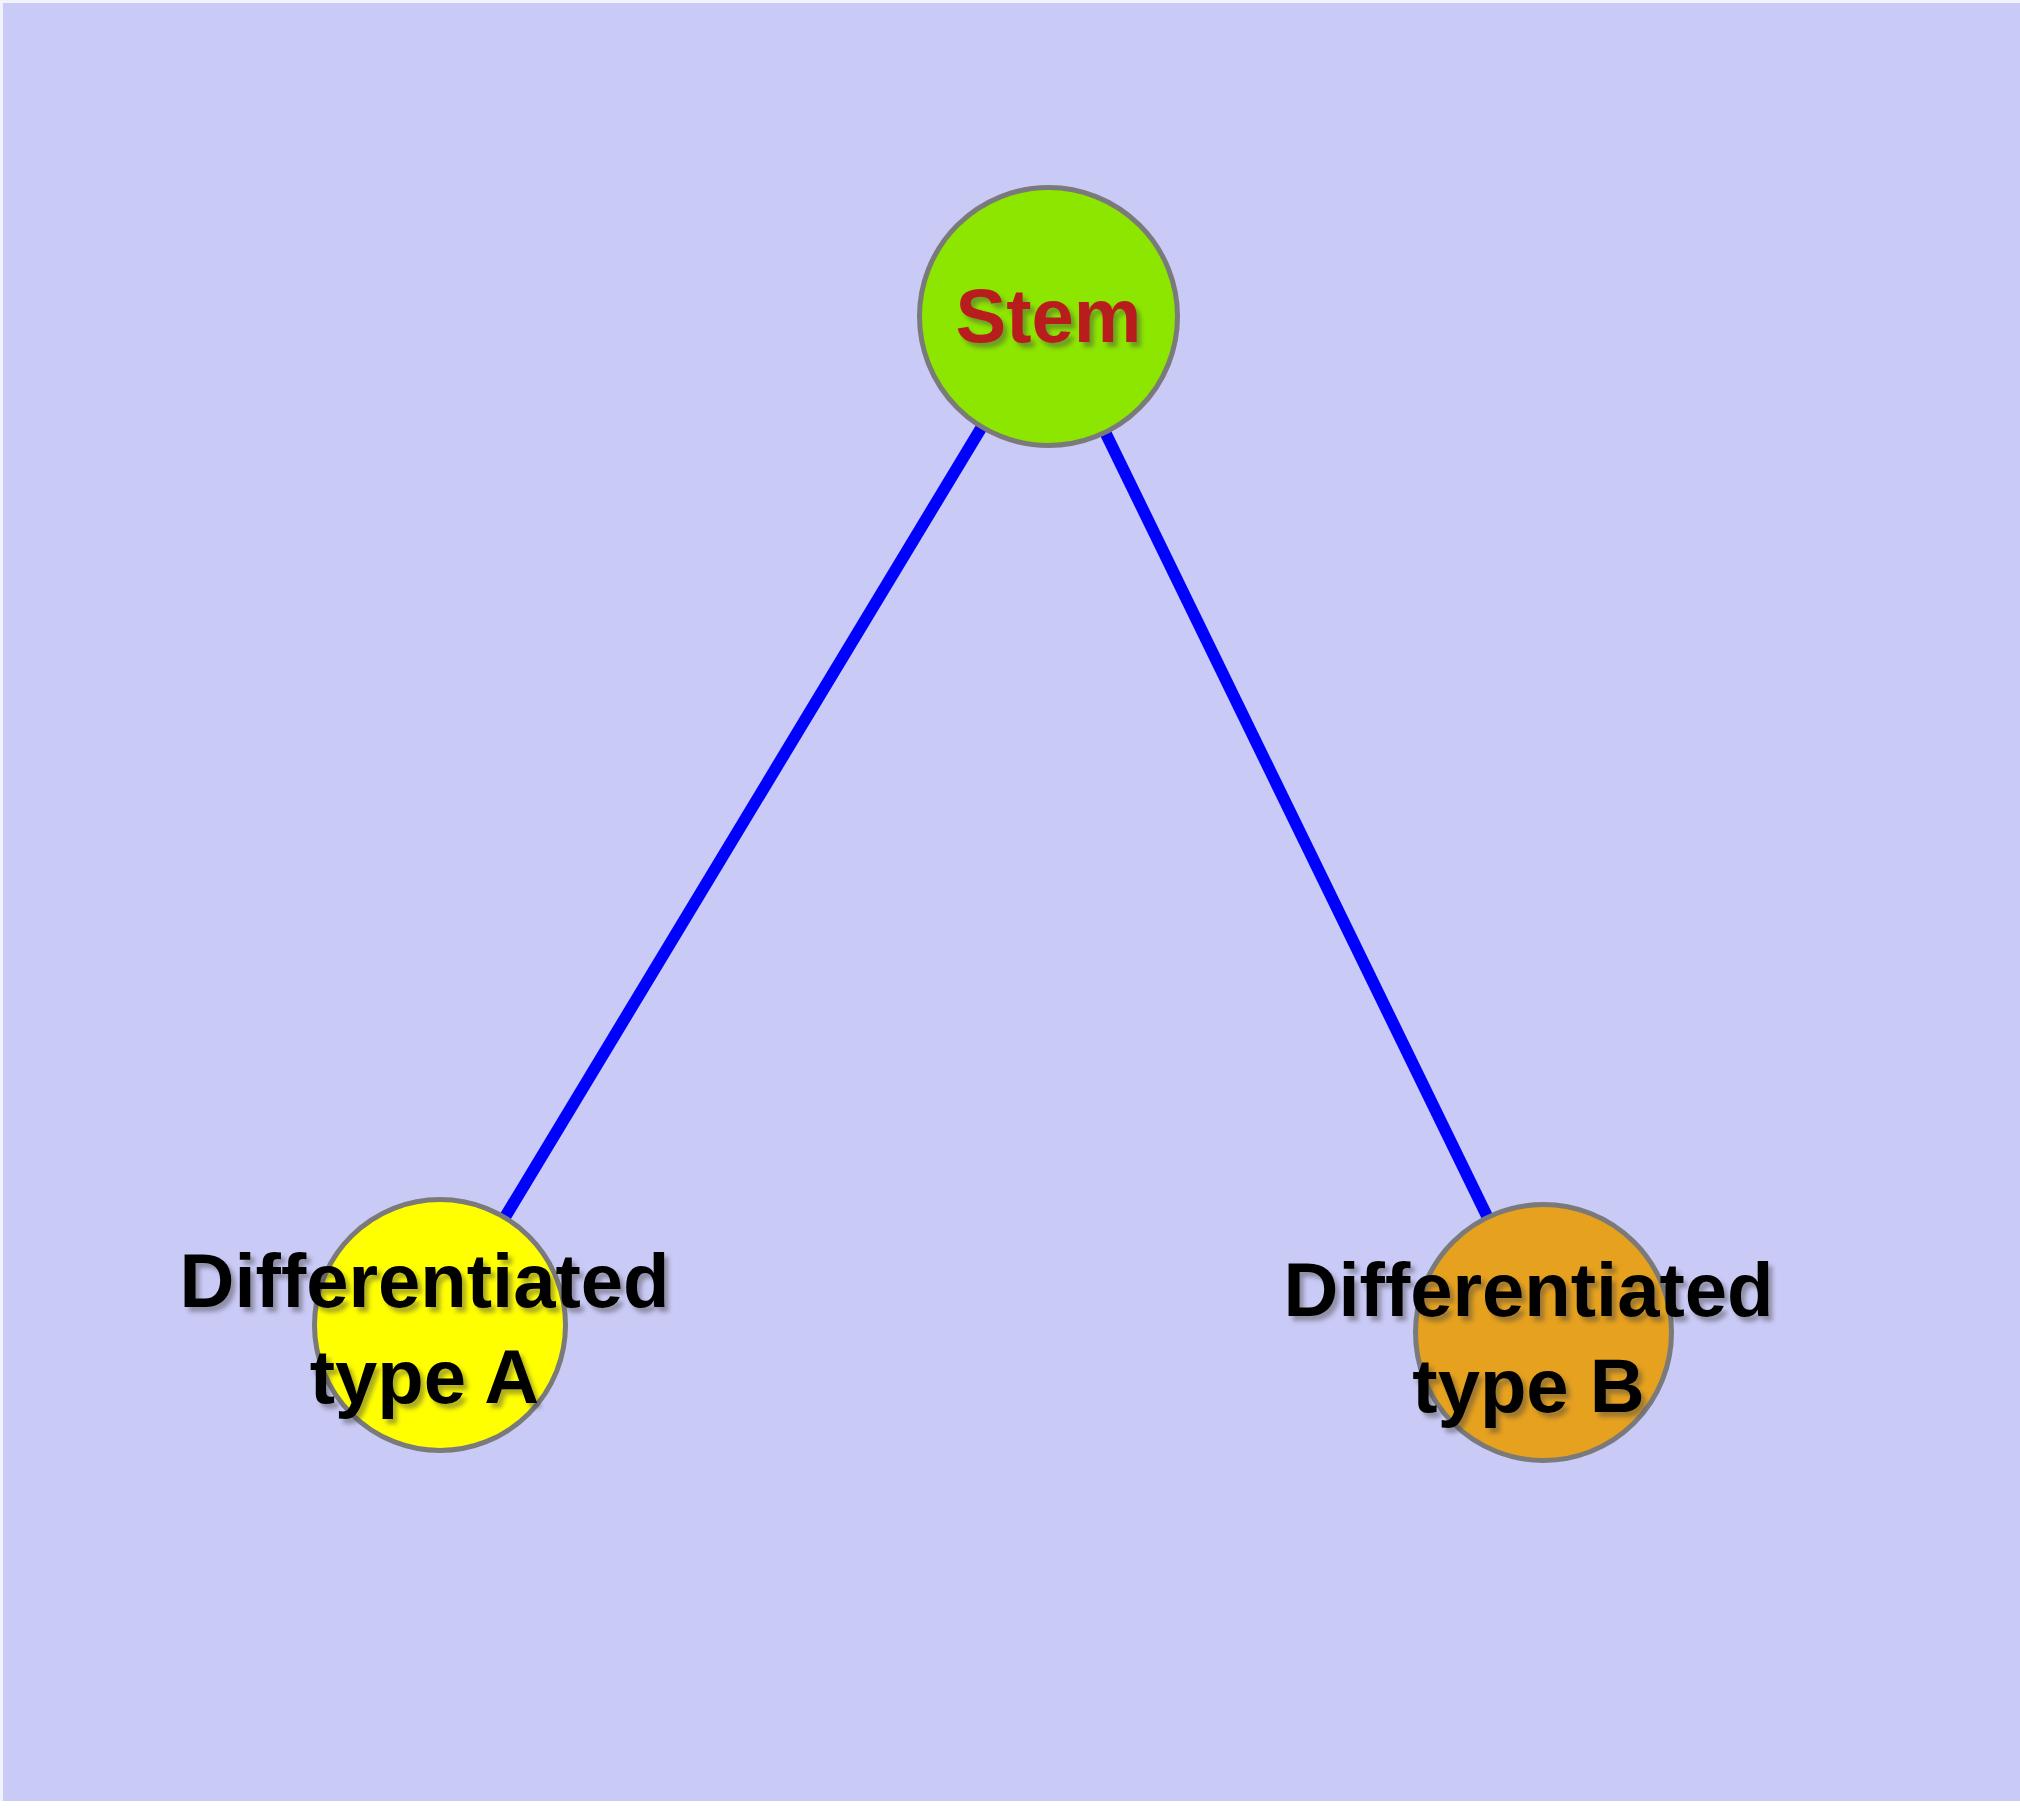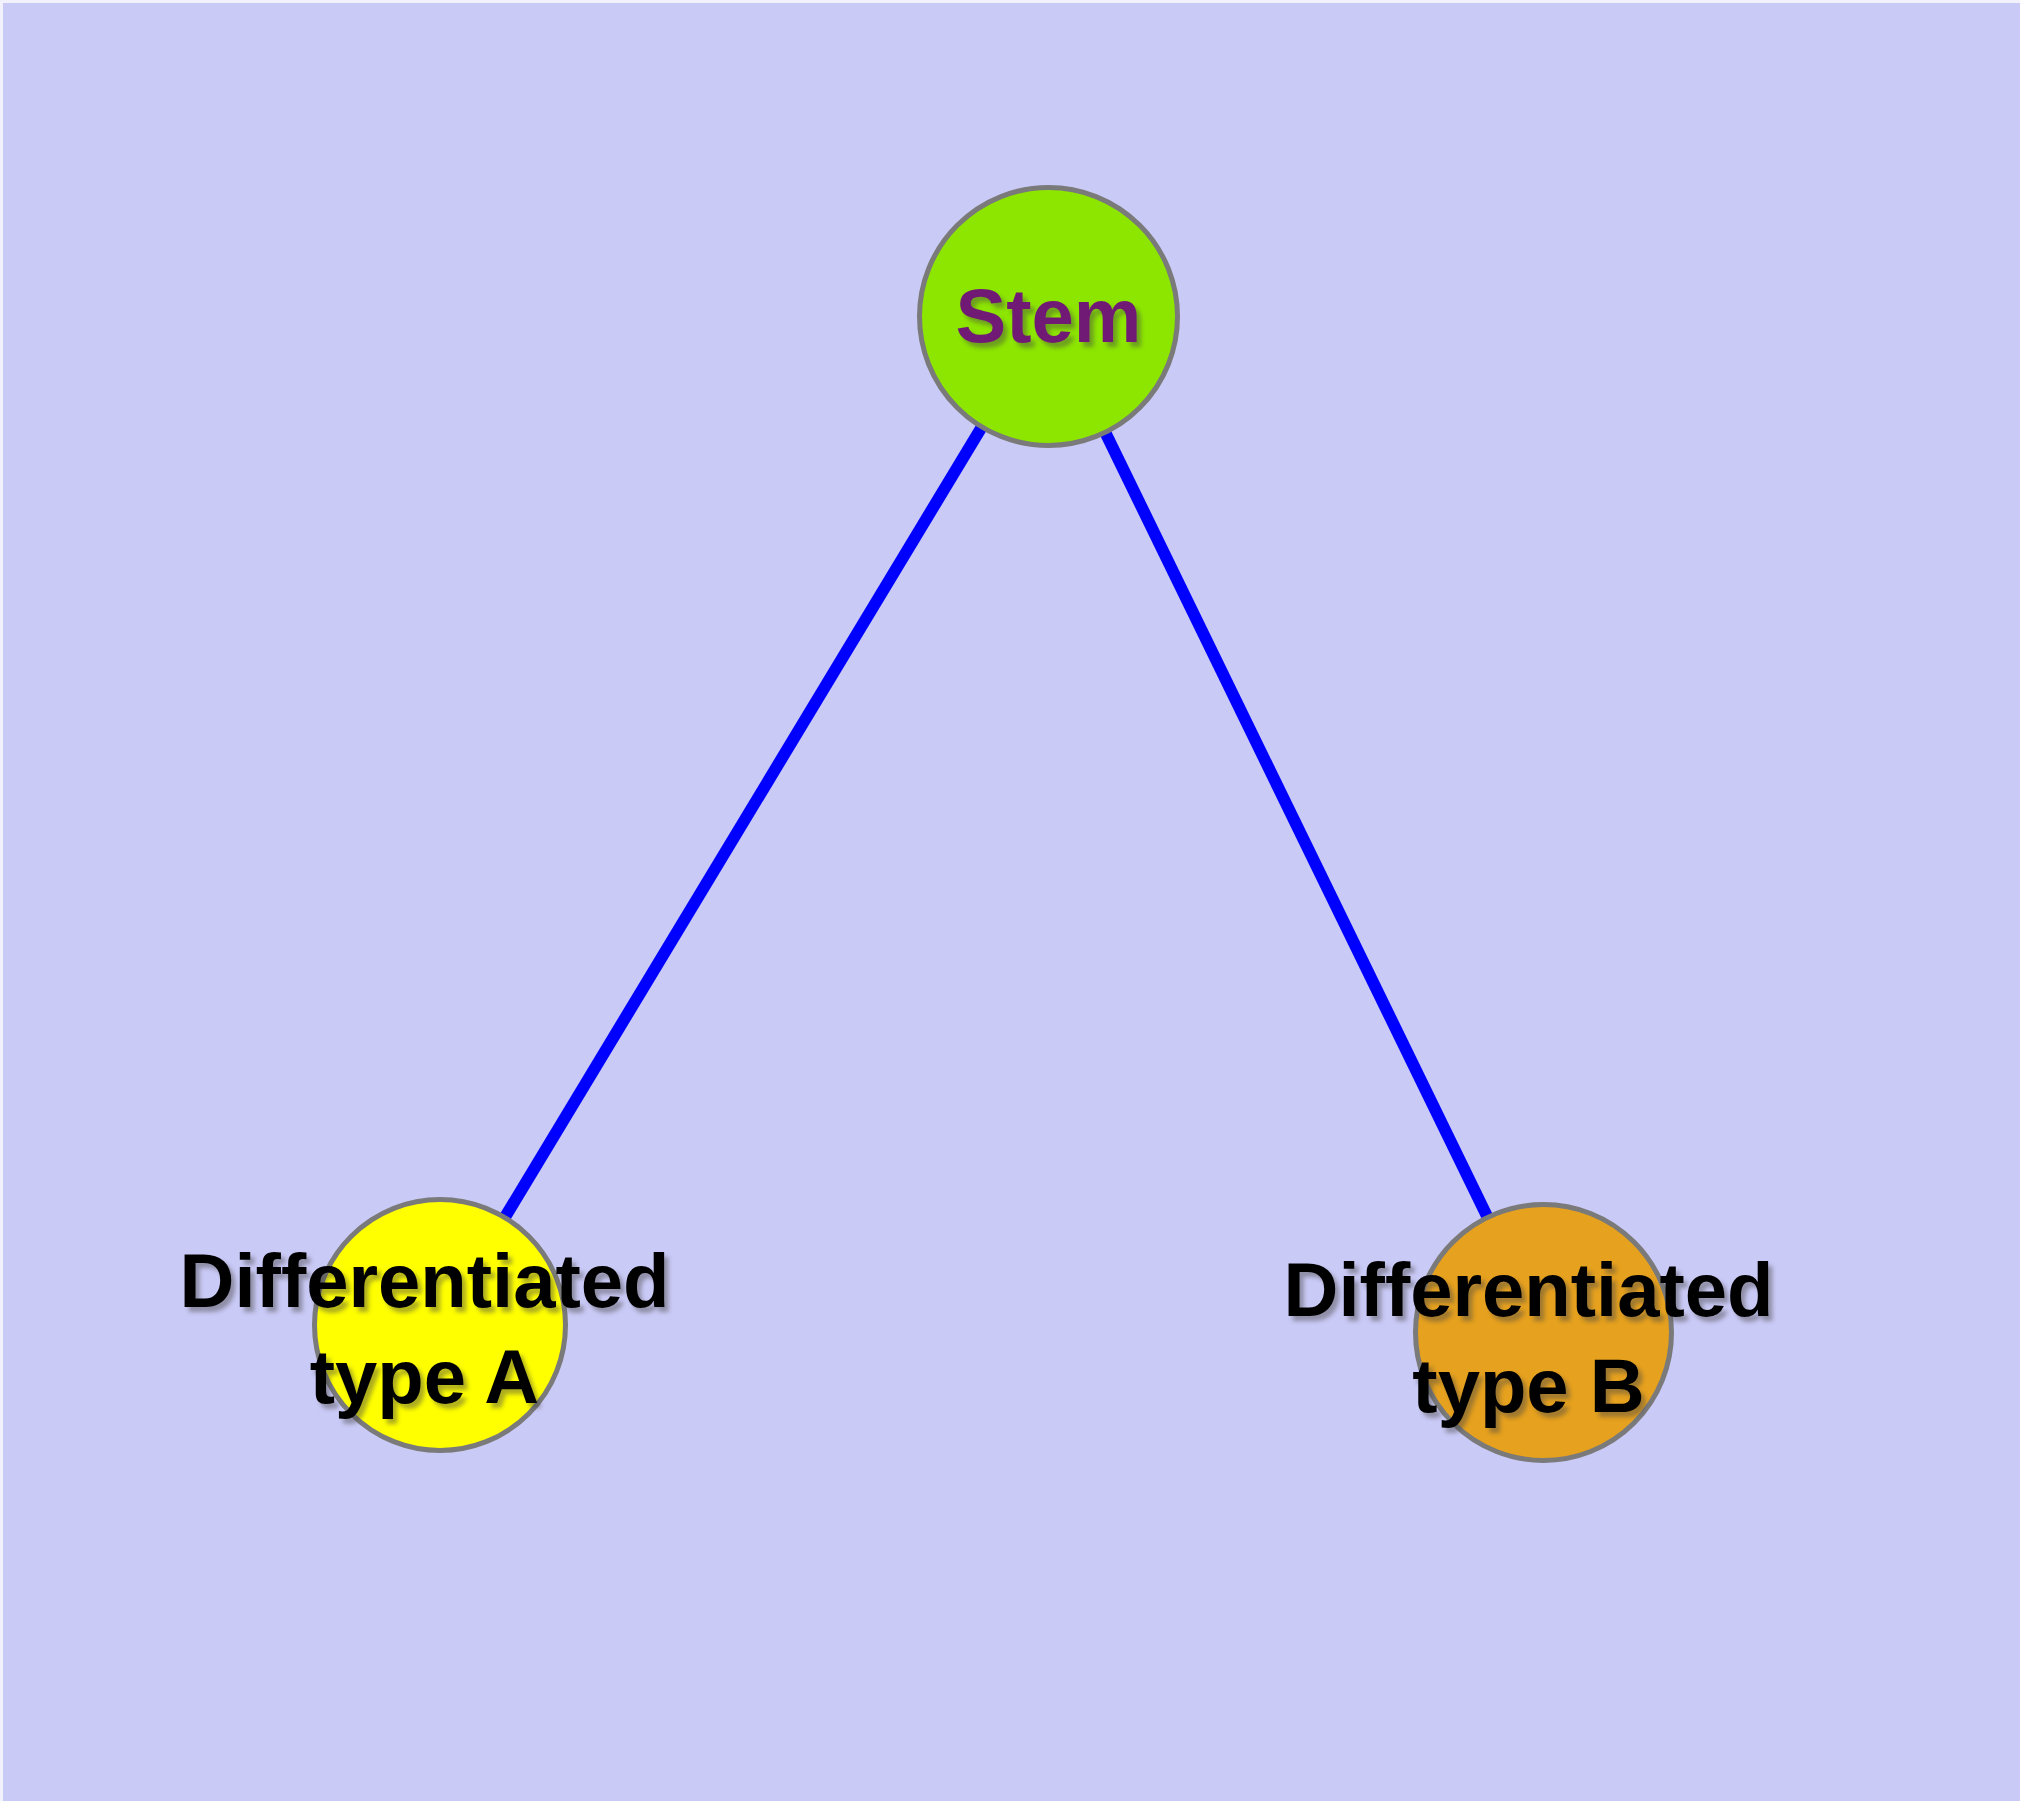--- a/index.html
+++ b/index.html
@@ -52,21 +52,21 @@
 
 <div class="canvas" style="background: rgb(202, 202, 247);">
 
   <svg class="edge-layer" width="2021" height="1812" viewBox="0 0 2384 2138">
     <line stroke-linecap="butt" x1="1237" y1="373" x2="519" y2="1563" stroke="#0000FF" stroke-width="14"></line>
     <line stroke-linecap="butt" x1="1237" y1="373" x2="1821" y2="1572" stroke="#0000FF" stroke-width="14"></line>
   </svg>
 
   <div>
     <div class="node-circle" style="left: 917px; top: 185px; width: 263px; height: 263px; background: rgb(141, 230, 0); border-color: rgb(122, 122, 122); border-width: 5.1px;"></div>
-    <div class="node-label" style="left: 540px; width: 1017px; top: 268px; color: #701a75;">
+    <div class="node-label" style="left: 540px; width: 1017px; top: 268px; color: #b91c1c;">
       <div>Stem</div>
     </div>
   </div>
 
   <div>
     <div class="node-circle" style="left: 312px; top: 1197px; width: 256px; height: 256px; background: rgb(255, 255, 0); border-color: rgb(122, 122, 122); border-width: 5.1px;"></div>
     <div class="node-label" style="left: -84px; width: 1017px; top: 1233px; color: rgb(0, 0, 0);">
       <div>Differentiated</div>
       <div>type A</div>
     </div>

